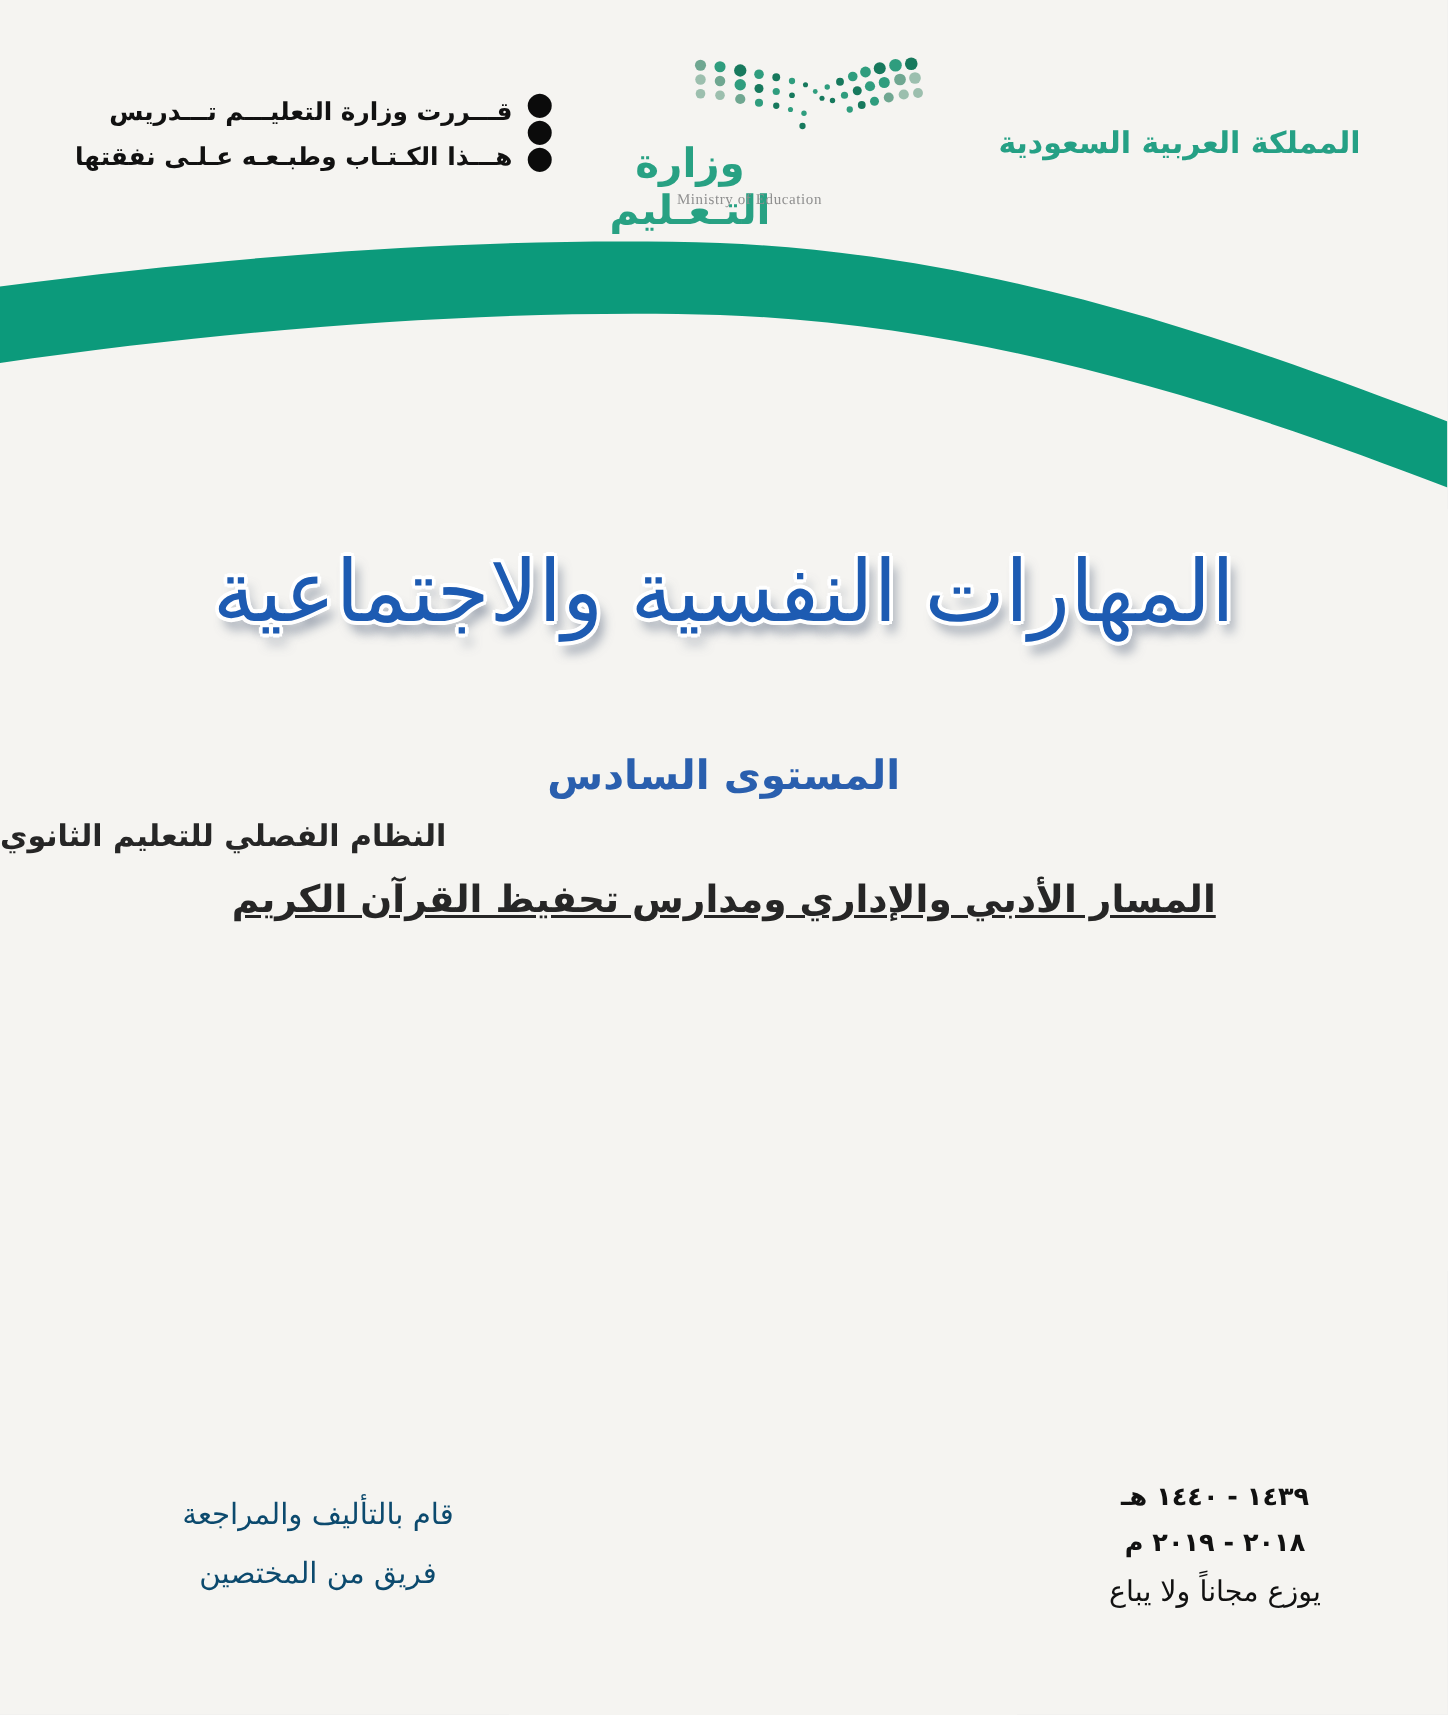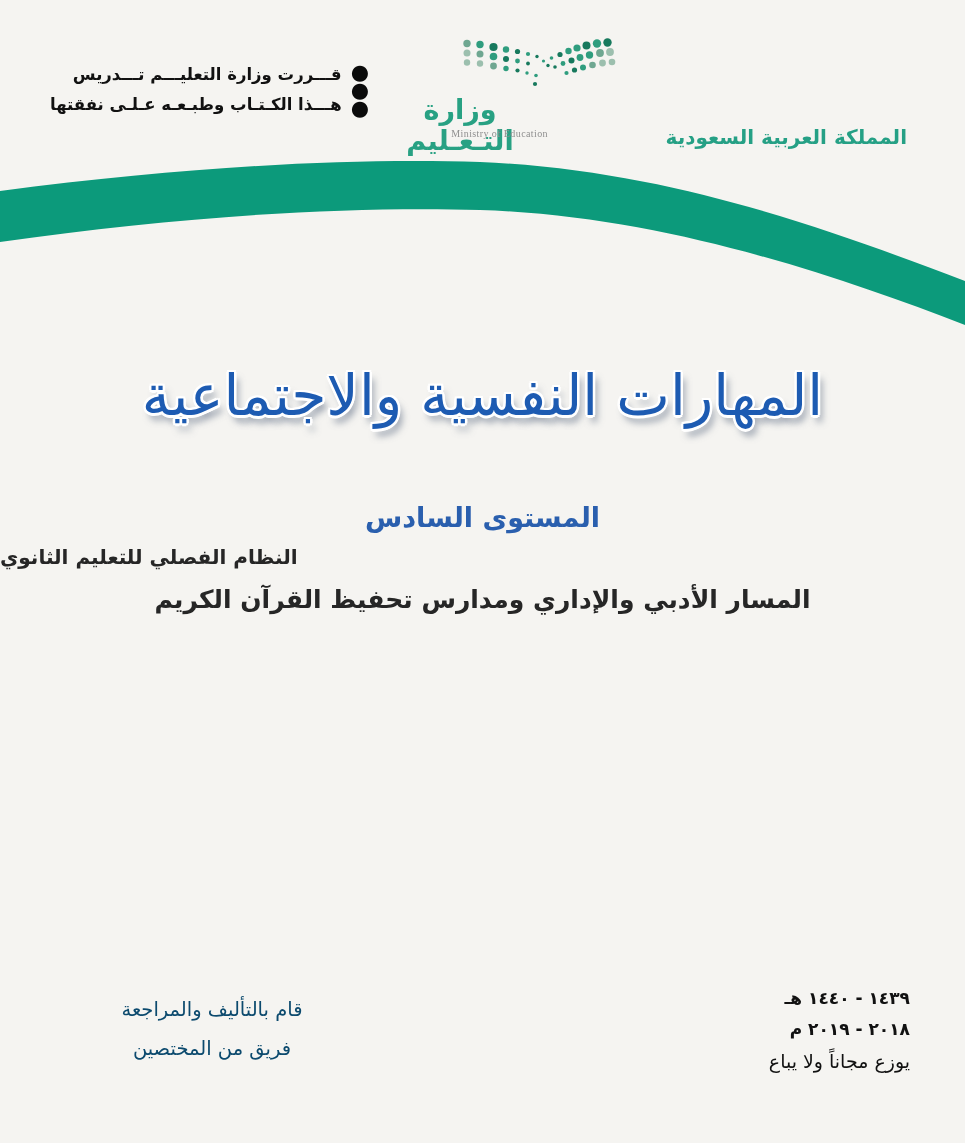--- a/index.html
+++ b/index.html
@@ -16,57 +16,57 @@
     --logo_dot_light:#6fa791;
     --logo_dot_pale:#9cbfae;
   }
   *{margin:0;padding:0;box-sizing:border-box;}
   body{font-family:"DejaVu Sans",sans-serif;background:#e8e8e8;}
   .page{
     position:relative;width:965px;height:1143px;margin:0 auto;
     background:var(--page_bg);overflow:hidden;
   }
   
-  .decree{position:absolute;left:50px;top:60px;display:flex;align-items:center;gap:9px;}
+  .decree{position:absolute;left:50px;top:60px;display:flex;gap:9px;}
   .decree-text{direction:rtl;text-align:right;font-size:16.5px;font-weight:bold;
     color:#111;line-height:30px;letter-spacing:0;}
   .decree-bullets{display:flex;flex-direction:column;line-height:18px;font-size:21px;color:#0b0b0b;}
   
   .logo-dots{position:absolute;left:447px;top:27px;width:170px;height:75px;}
   .d-a{fill:var(--logo_dot_dark);} .d-b{fill:var(--logo_dot_mid);}
   .d-c{fill:var(--logo_dot_light);} .d-d{fill:var(--logo_dot_pale);}
   .logo-wordmark{position:absolute;left:370px;top:94px;width:180px;direction:rtl;
     text-align:center;font-size:27px;font-weight:bold;color:var(--logo_green);}
   .logo-english{position:absolute;left:368px;top:128px;width:180px;text-align:right;
     font-family:Liberation Serif, serif;font-size:10px;color:var(--english_gray);
     letter-spacing:.4px;}
   
   .country{position:absolute;right:58px;top:83px;direction:rtl;font-size:20px;
-    font-weight:bold;color:var(--country_green);margin-top:42px;}
+    font-weight:bold;color:var(--country_green);}
   
   .swoosh{position:absolute;left:0;top:140px;width:965px;height:220px;display:block;}
   .swoosh path{fill:var(--swoosh_green);}
   
   .main-title{position:absolute;left:0;right:0;top:362px;direction:rtl;text-align:center;
     font-size:57px;font-weight:normal;color:var(--title_blue);white-space:nowrap;
     text-shadow:
       -2.5px 0 0 #fff, 2.5px 0 0 #fff, 0 -2.5px 0 #fff, 0 2.5px 0 #fff,
       -1.8px -1.8px 0 #fff, 1.8px -1.8px 0 #fff, -1.8px 1.8px 0 #fff, 1.8px 1.8px 0 #fff,
       4px 7px 7px rgba(104,117,138,.7);}
   .level{position:absolute;left:0;right:0;top:502px;direction:rtl;text-align:center;
     font-size:27px;font-weight:bold;color:var(--level_blue);}
   .system{position:absolute;left:0;right:0;top:545px;direction:rtl;text-align:left;
     font-size:20px;font-weight:bold;color:var(--text_dark);}
   .track{position:absolute;left:0;right:0;top:585px;direction:rtl;text-align:center;
-    font-size:25px;font-weight:bold;color:var(--text_dark);}
+    font-size:25px;font-weight:bold;color:var(--text_dark);text-decoration:underline;}
   
   .authors{position:absolute;left:86px;top:990px;width:252px;direction:rtl;
     text-align:center;font-size:19.5px;color:#0c4a6e;line-height:39px;}
   .edition{position:absolute;right:55px;top:983px;width:200px;direction:rtl;
-    text-align:right;color:#111;}
+    text-align:center;color:#111;}
   .edition-hijri,.edition-greg{font-size:17px;font-weight:bold;line-height:31px;}
   .edition-dist{font-size:19px;font-weight:normal;line-height:33px;}
 </style>
 </head>
 <body>
 
 <div class="page">
 
   <div class="decree">
     <div class="decree-text">

